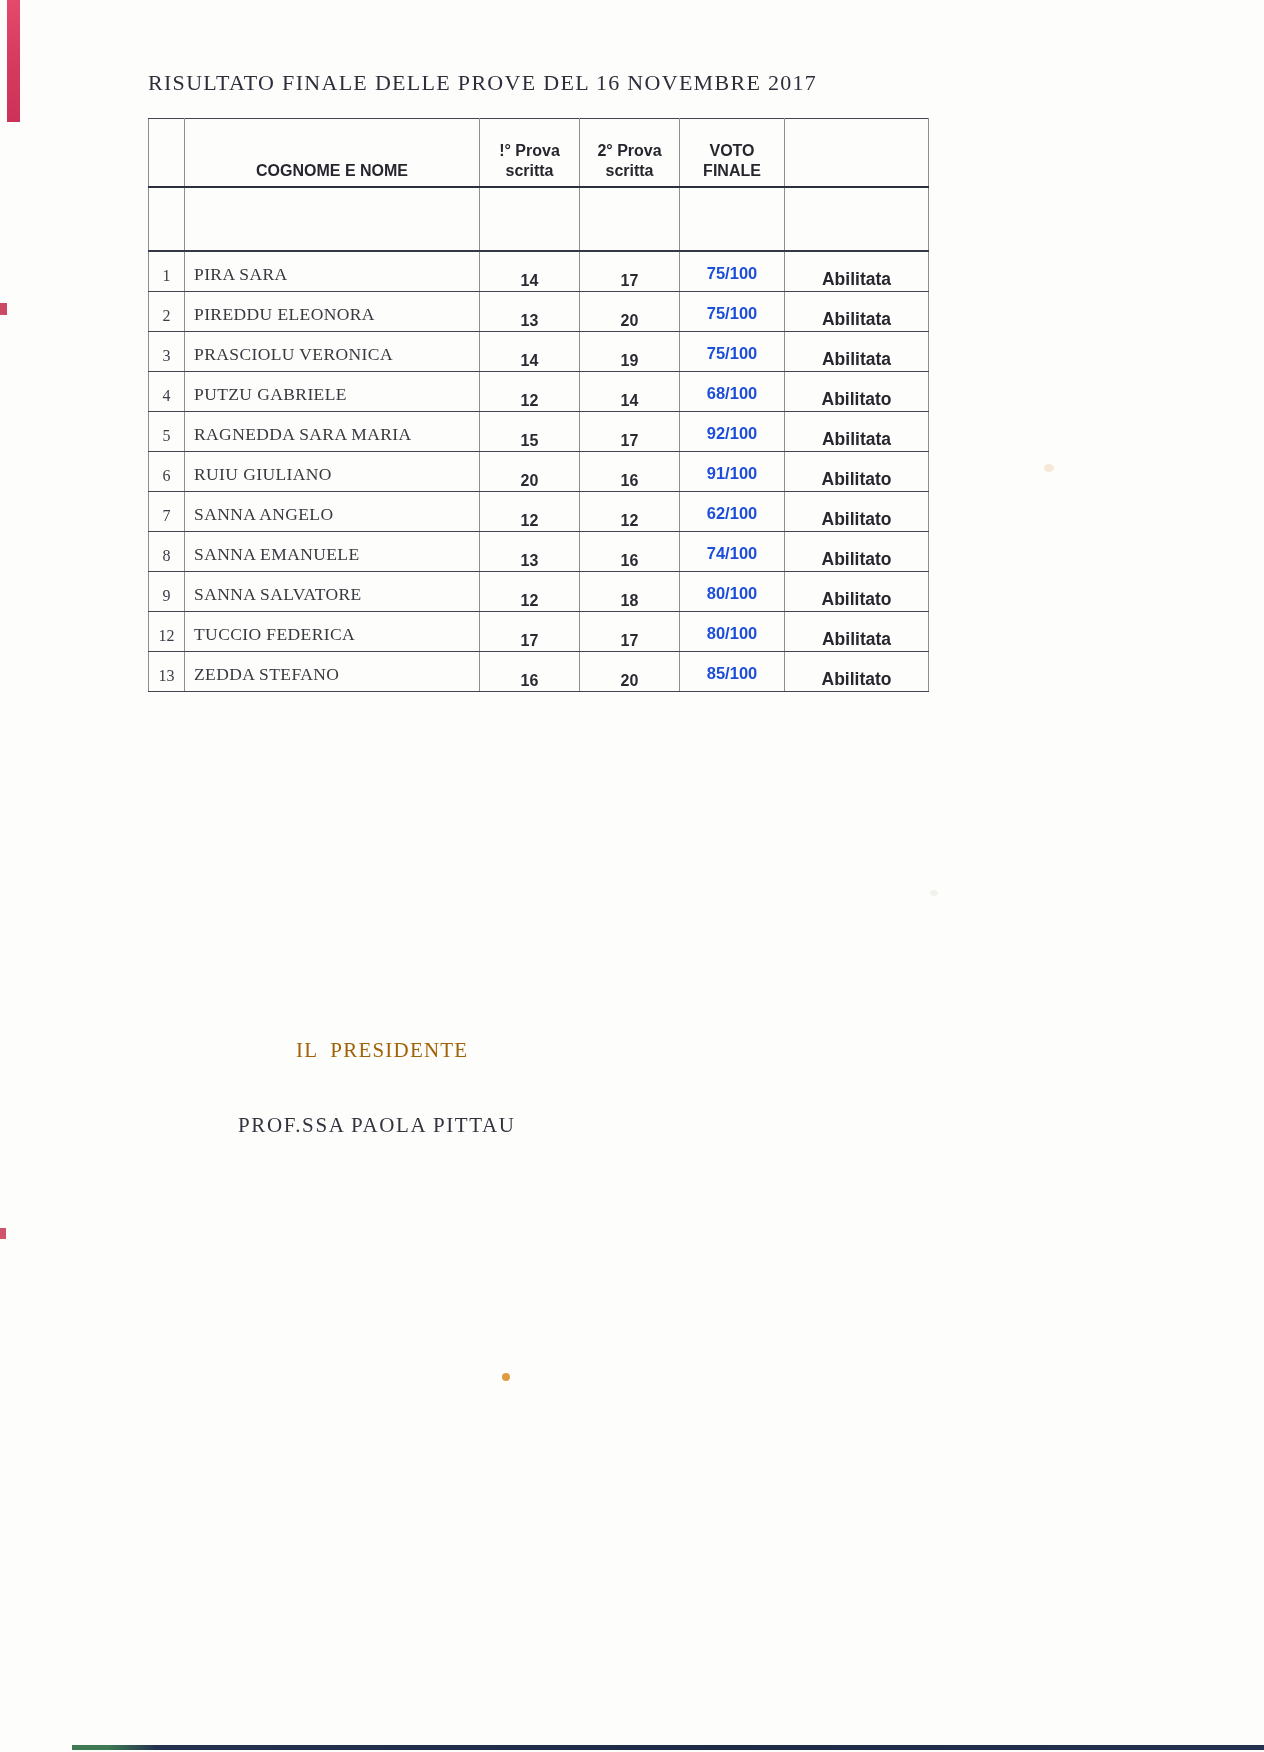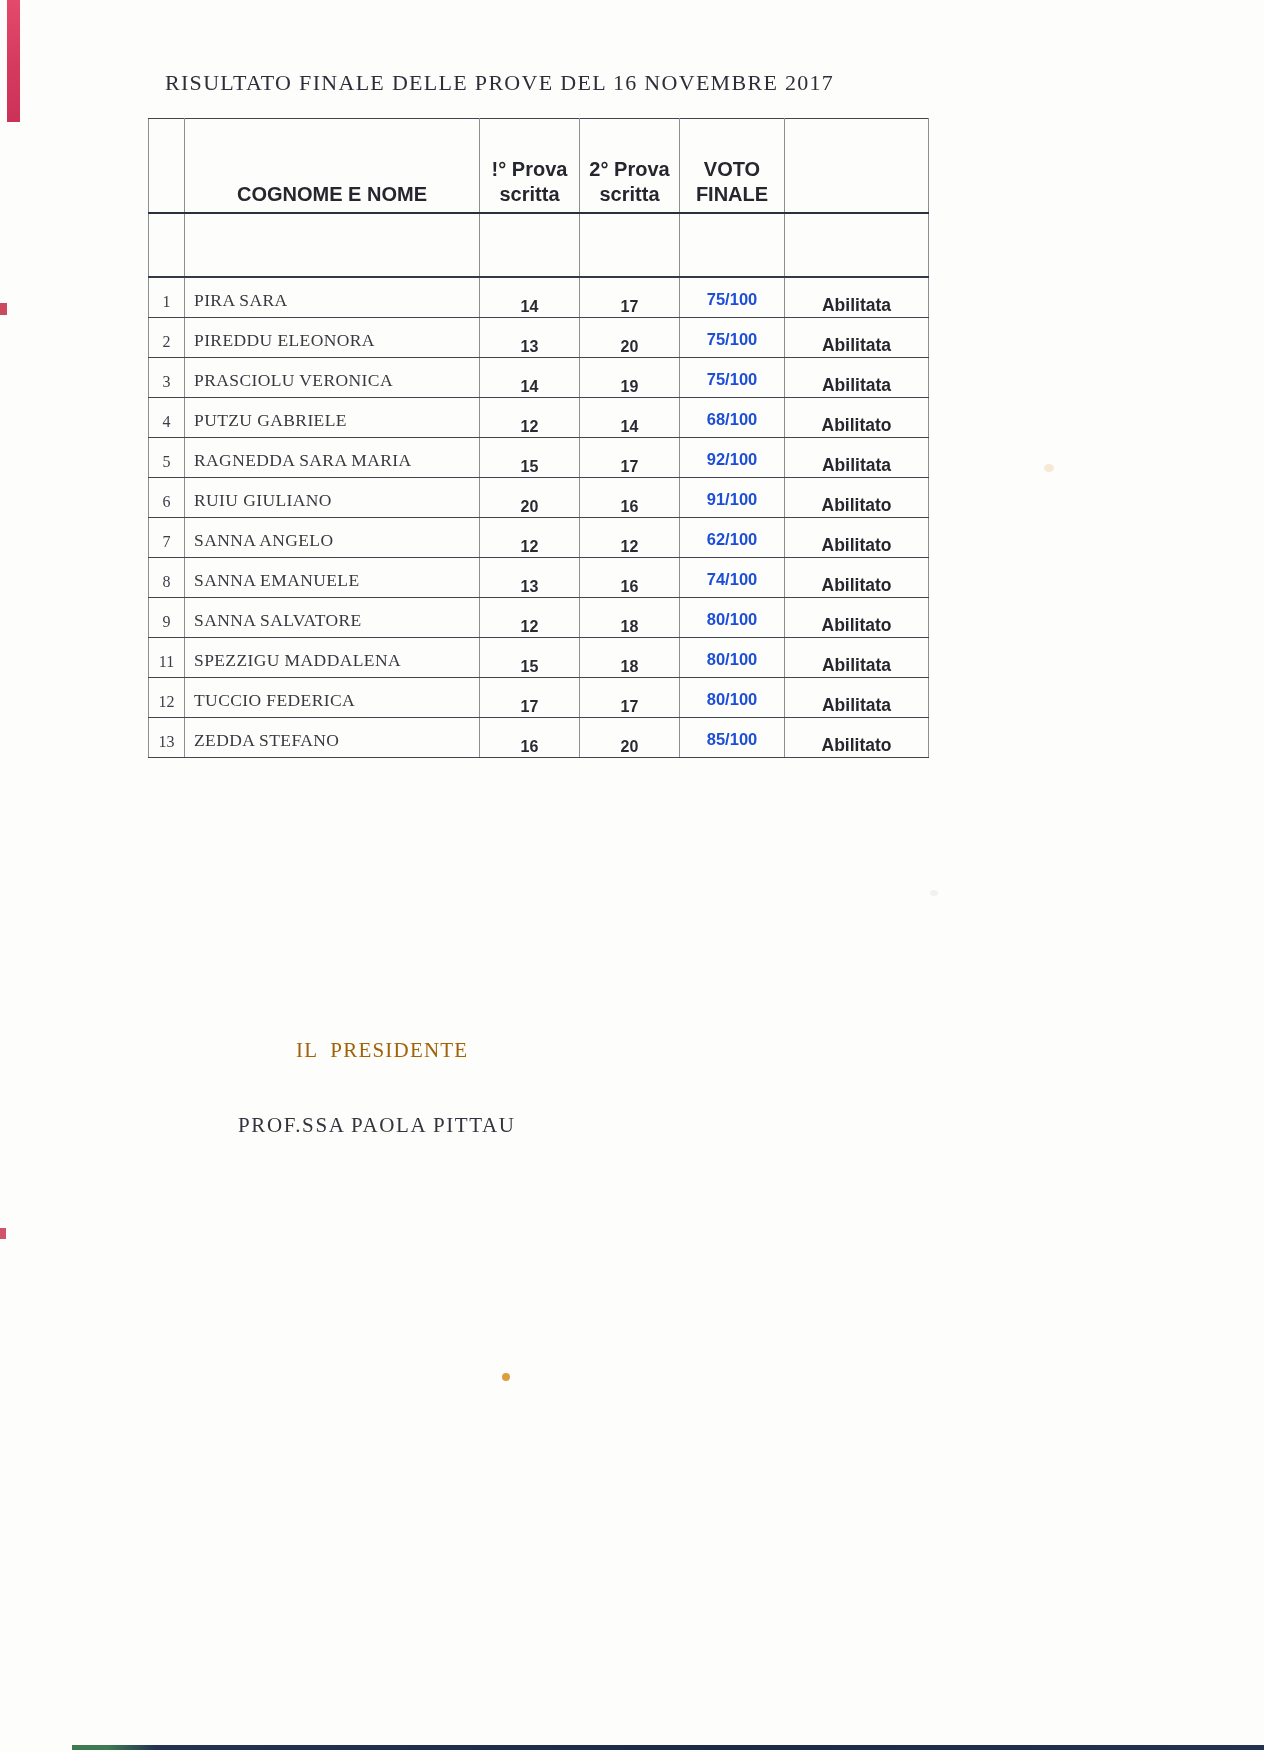--- a/index.html
+++ b/index.html
@@ -16,47 +16,46 @@
   
   .doc-title {
     position: absolute;
     left: 148px;
     top: 70px;
     font-family: "Liberation Serif", "DejaVu Serif", serif;
     font-size: 22px;
     letter-spacing: 1.3px;
     color: #2e2e3a;
     white-space: nowrap;
-    margin-left: 17px;
   }
 
   
   table.results {
     position: absolute;
     left: 148px;
     top: 118px;
     width: 780px;
     border-collapse: collapse;
     table-layout: fixed;
     border: 1px solid #55555c;
   }
   table.results td {
     border-left: 1px solid #8d8d93;
     border-right: 1px solid #8d8d93;
     border-top: 1px solid #45454f;
     border-bottom: 1px solid #45454f;
     overflow: hidden;
   }
   tr.header-row td {
-    height: 94px;
+    height: 68px;
     vertical-align: bottom;
     text-align: center;
     font-family: "Liberation Sans", "DejaVu Sans", sans-serif;
     font-weight: bold;
-    font-size: 20px;
+    font-size: 16px;
     line-height: 1.25;
     color: #26262e;
     padding-bottom: 5px;
     white-space: pre-line;
     border-bottom-width: 2px;
     border-bottom-color: #2b303d;
   }
   tr.spacer-row td {
     height: 64px;
     border-bottom-width: 2px;
@@ -284,28 +283,20 @@
     </tr>
         <tr class="data-row">
       <td class="c-num">9</td>
       <td class="c-name">SANNA SALVATORE</td>
       <td class="c-p1">12</td>
       <td class="c-p2">18</td>
       <td class="c-voto">80/100</td>
       <td class="c-esito">Abilitato</td>
     </tr>
         <tr class="data-row">
-      <td class="c-num">11</td>
-      <td class="c-name">SPEZZIGU MADDALENA</td>
-      <td class="c-p1">15</td>
-      <td class="c-p2">18</td>
-      <td class="c-voto">80/100</td>
-      <td class="c-esito">Abilitata</td>
-    </tr>
-        <tr class="data-row">
       <td class="c-num">12</td>
       <td class="c-name">TUCCIO FEDERICA</td>
       <td class="c-p1">17</td>
       <td class="c-p2">17</td>
       <td class="c-voto">80/100</td>
       <td class="c-esito">Abilitata</td>
     </tr>
         <tr class="data-row">
       <td class="c-num">13</td>
       <td class="c-name">ZEDDA STEFANO</td>

